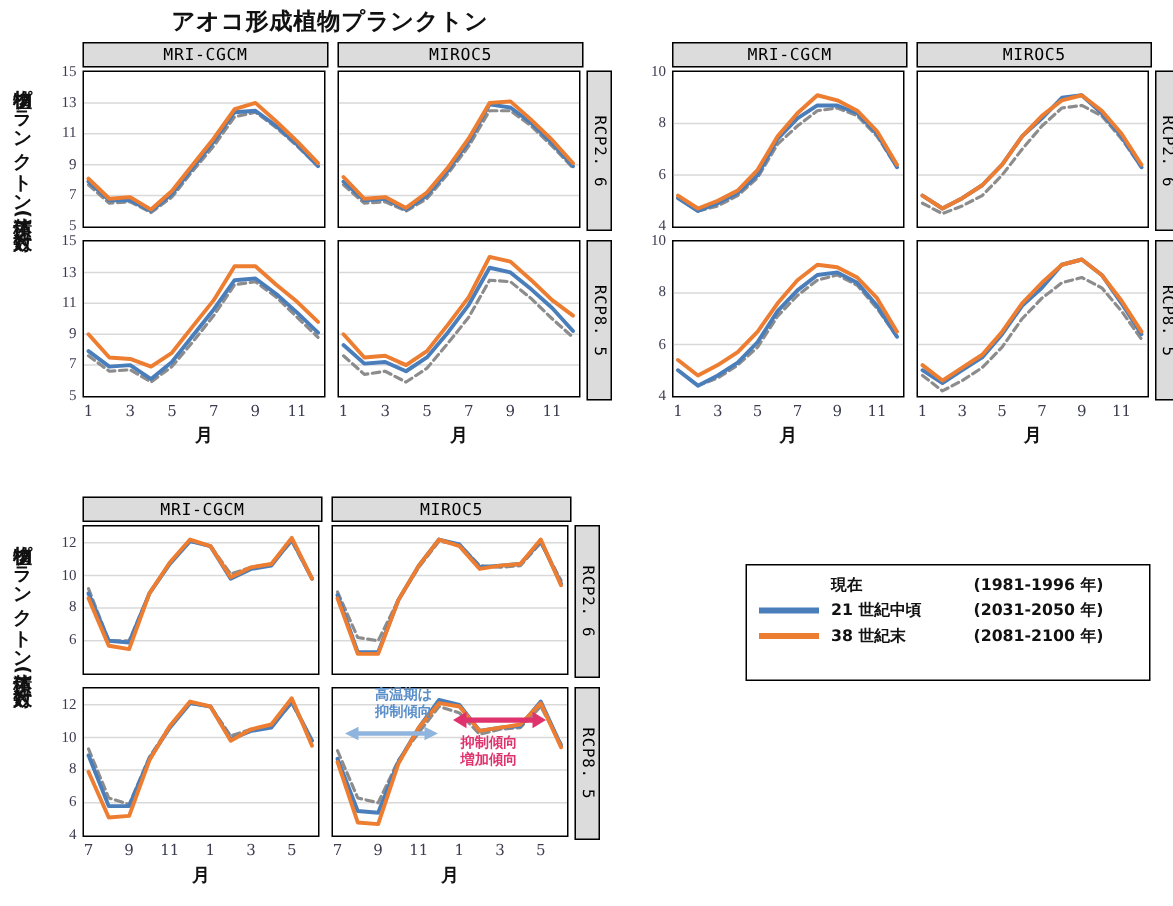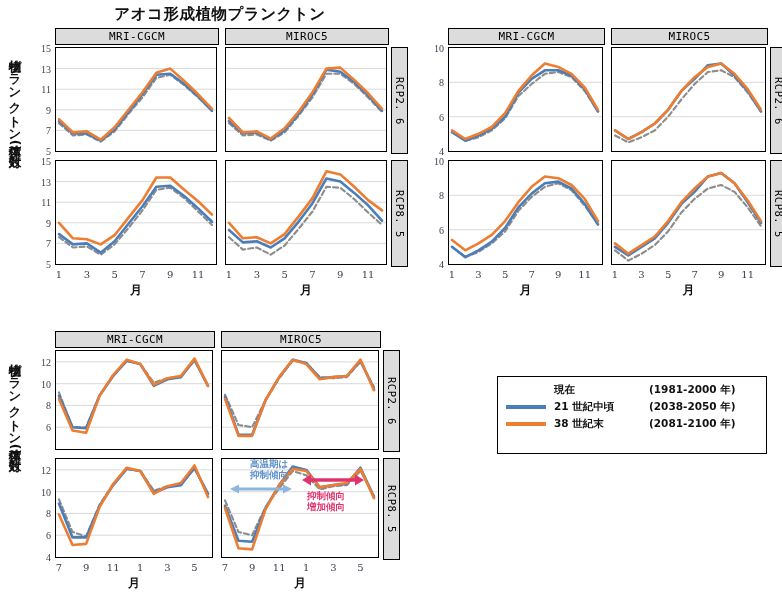--- a/index.html
+++ b/index.html
@@ -343,28 +343,28 @@
     <div class="anno-text" style="left: 307px; top: 172px; color: rgb(224, 51, 110); text-align: center;">抑制傾向
 増加傾向</div>
   </div>
 
 <div class="legend" style="left:497px;top:376px;width:270px;height:78px;">
   <div class="legend-row">
     <span class="legend-swatch dashed">
         <i style="background:none"></i>
       </span>
     <span class="legend-label">現在</span>
-    <span class="legend-years">(1981-2000 年)</span>
+    <span class="legend-years">(1981-1996 年)</span>
   </div>
   <div class="legend-row">
     <span class="legend-swatch">
         <i style="background:#4a7ebb"></i>
       </span>
     <span class="legend-label">21 世紀中頃</span>
-    <span class="legend-years">(2038-2050 年)</span>
+    <span class="legend-years">(2031-2050 年)</span>
   </div>
   <div class="legend-row">
     <span class="legend-swatch">
         <i style="background:#ed7d31"></i>
       </span>
     <span class="legend-label">38 世紀末</span>
     <span class="legend-years">(2081-2100 年)</span>
   </div>
 </div>
 

